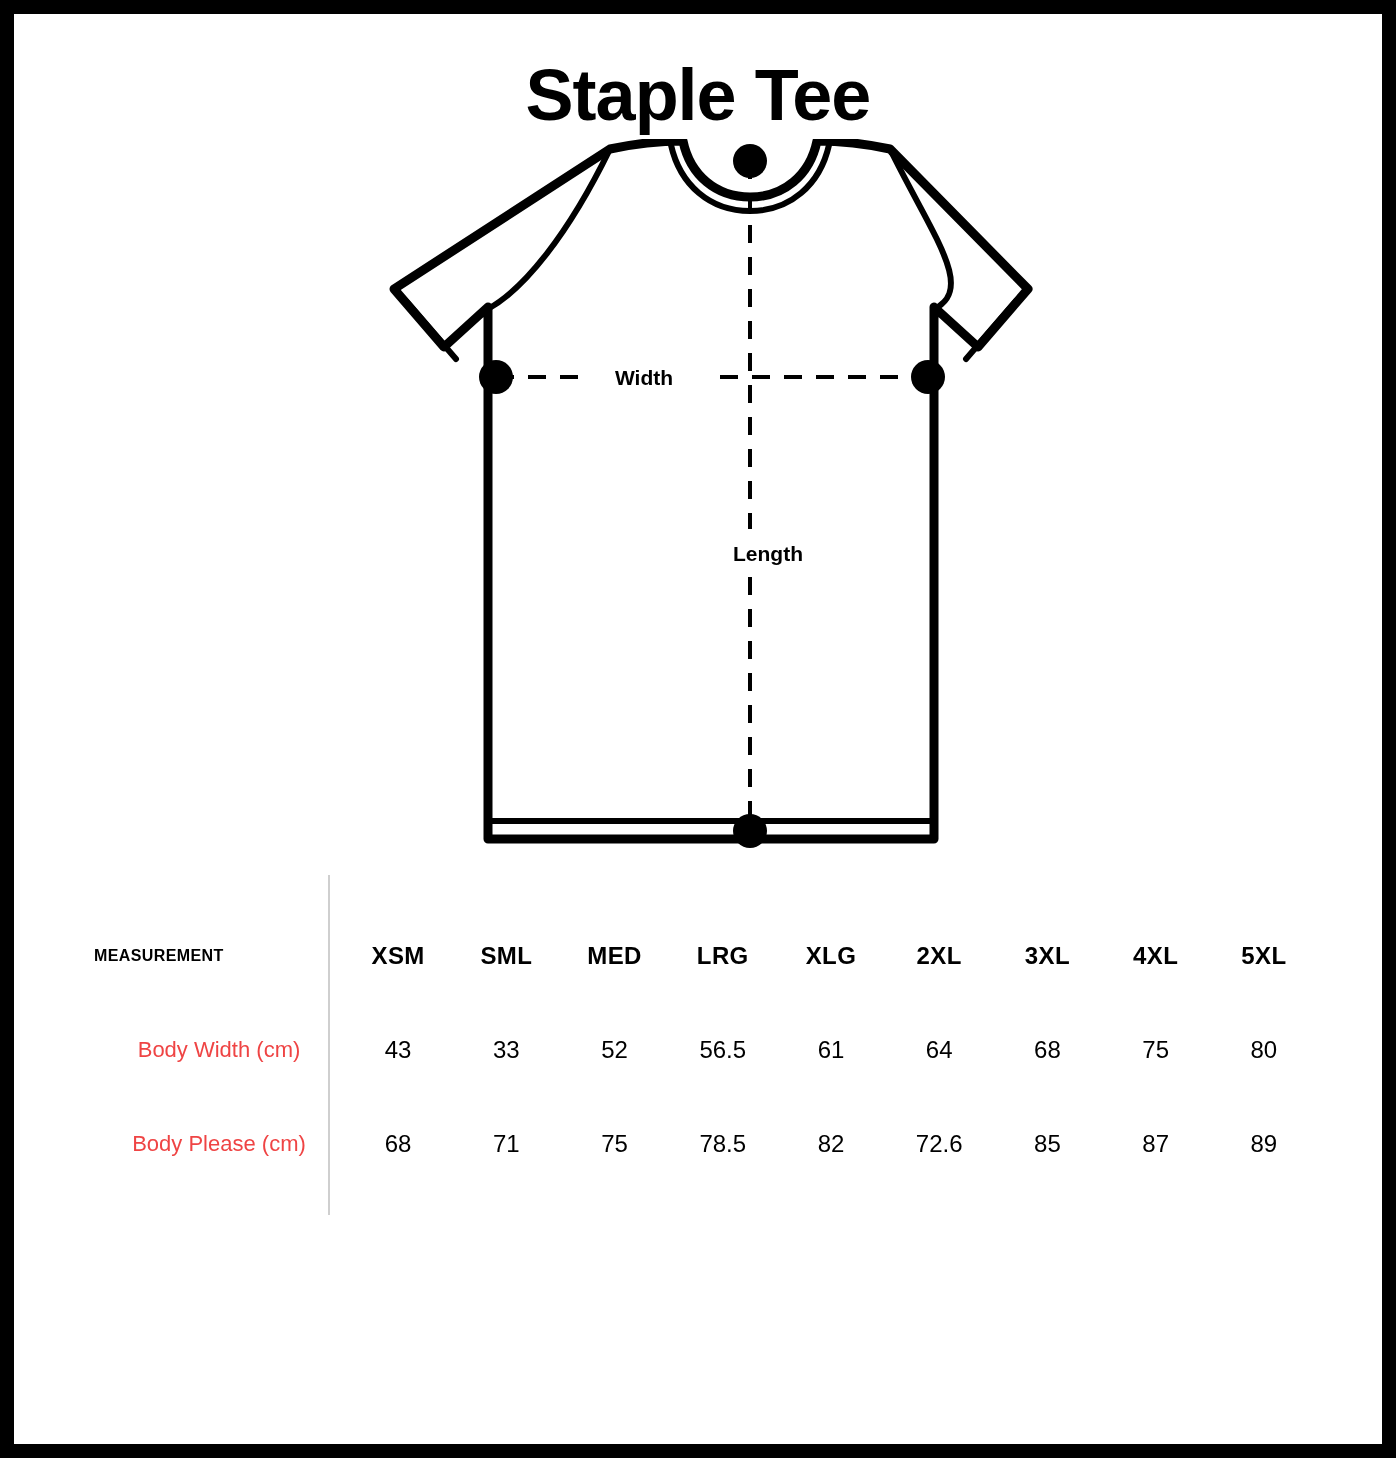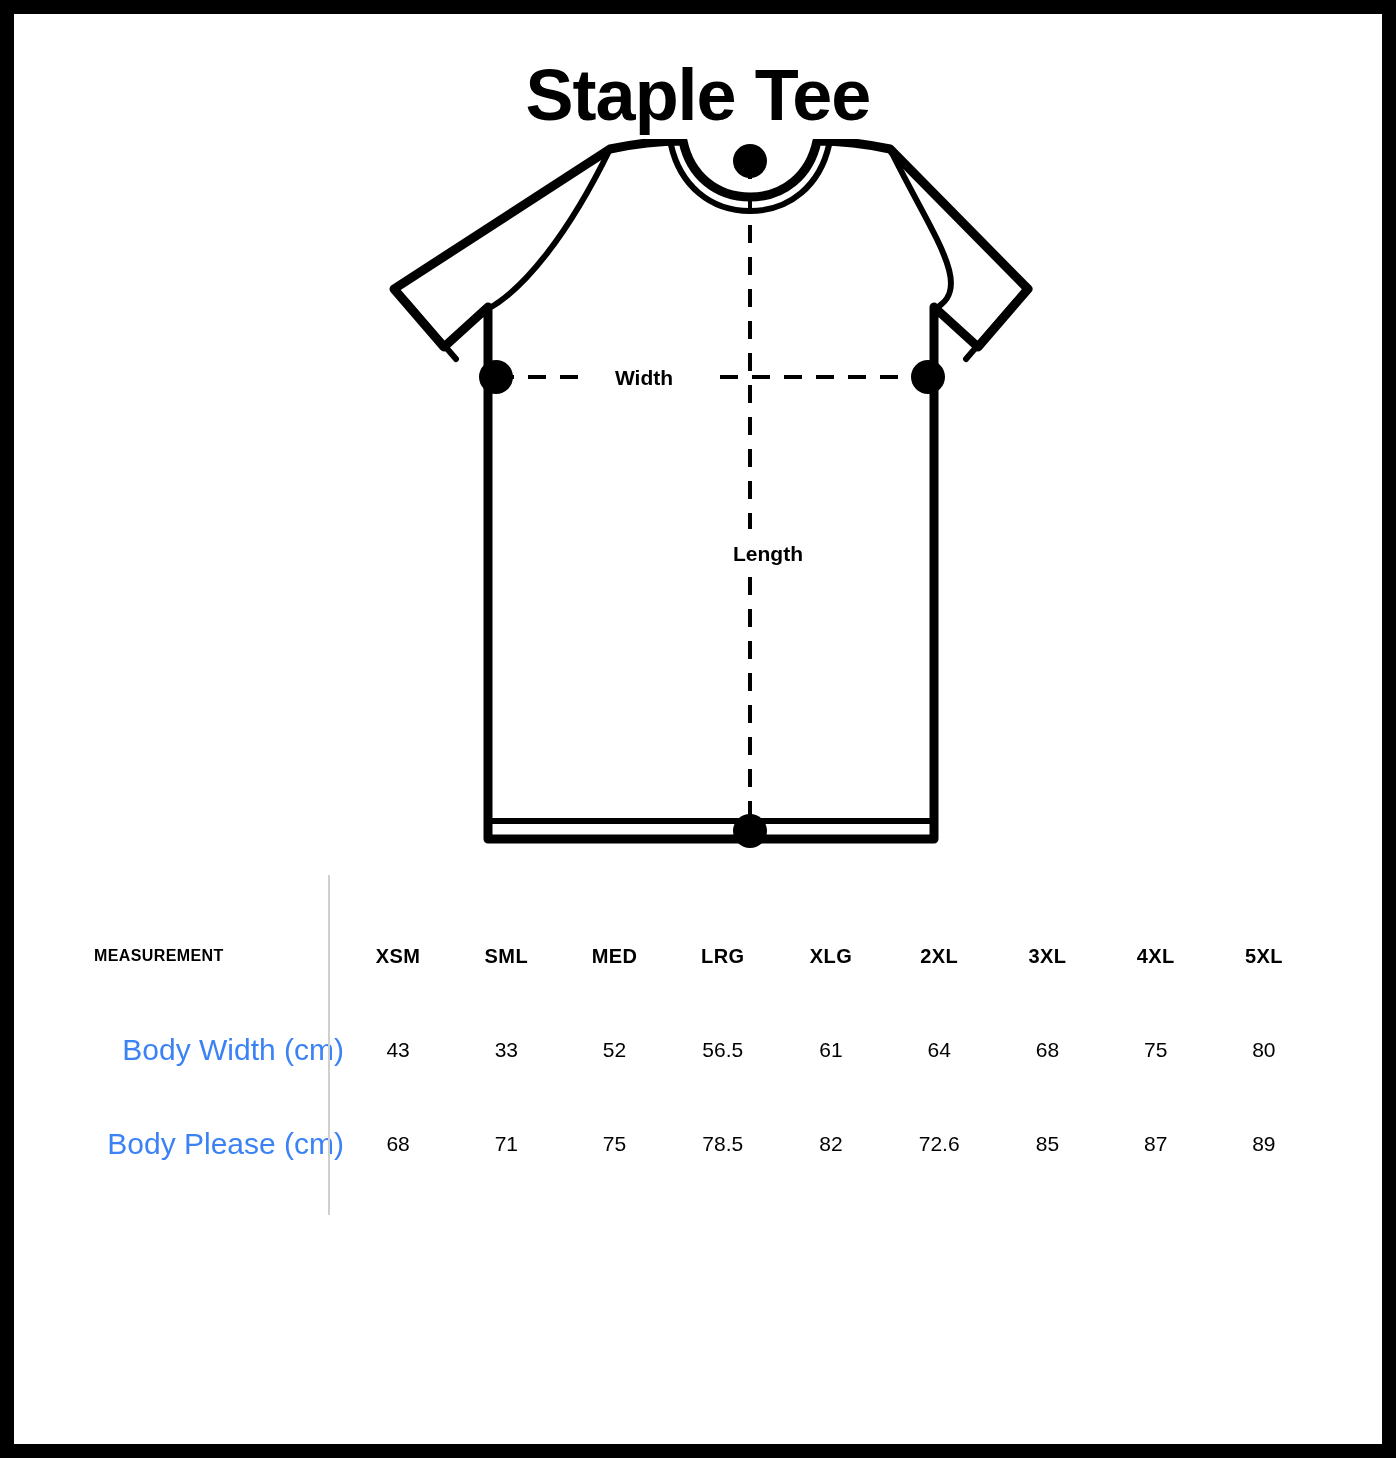--- a/index.html
+++ b/index.html
@@ -57,44 +57,44 @@
     position: relative;
     margin: 10px 64px 0 64px;
   }
   table.size-table {
     width: 100%;
     border-collapse: collapse;
     table-layout: fixed;
   }
   table.size-table th, table.size-table td {
     text-align: center;
-    font-size: 21px;
+    font-size: 24px;
     color: #000;
     padding: 0;
     height: 94px;
     vertical-align: middle;
     font-weight: 400;
   }
   table.size-table th.meas-head {
     text-align: left;
     font-weight: 700;
     font-size: 16px;
     letter-spacing: 0.4px;
     width: 250px;
     padding-left: 16px;
   }
   table.size-table th.size-head {
     font-weight: 700;
-    font-size: 20px;
+    font-size: 24px;
     letter-spacing: 0.4px;
   }
   table.size-table td.row-label {
-    text-align: right;
-    color: #3b82f6;
-    font-size: 30px;
+    text-align: center;
+    color: #ef4444;
+    font-size: 22px;
     padding-left: 16px;
   }
   .vrule {
     position: absolute;
     left: 250px;
     top: -34px;
     width: 2px;
     background: #cfcfcf;
     height: 340px;
   }

